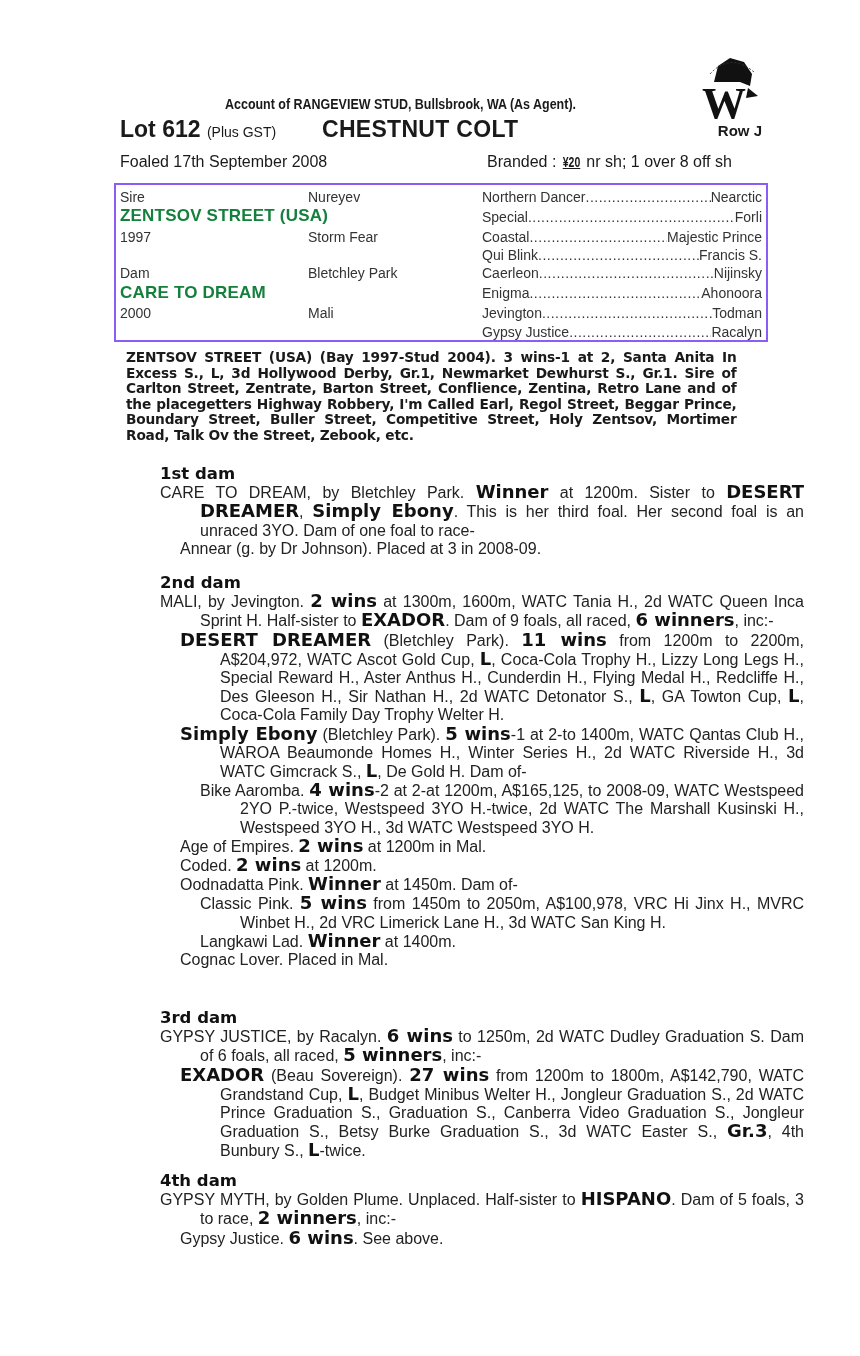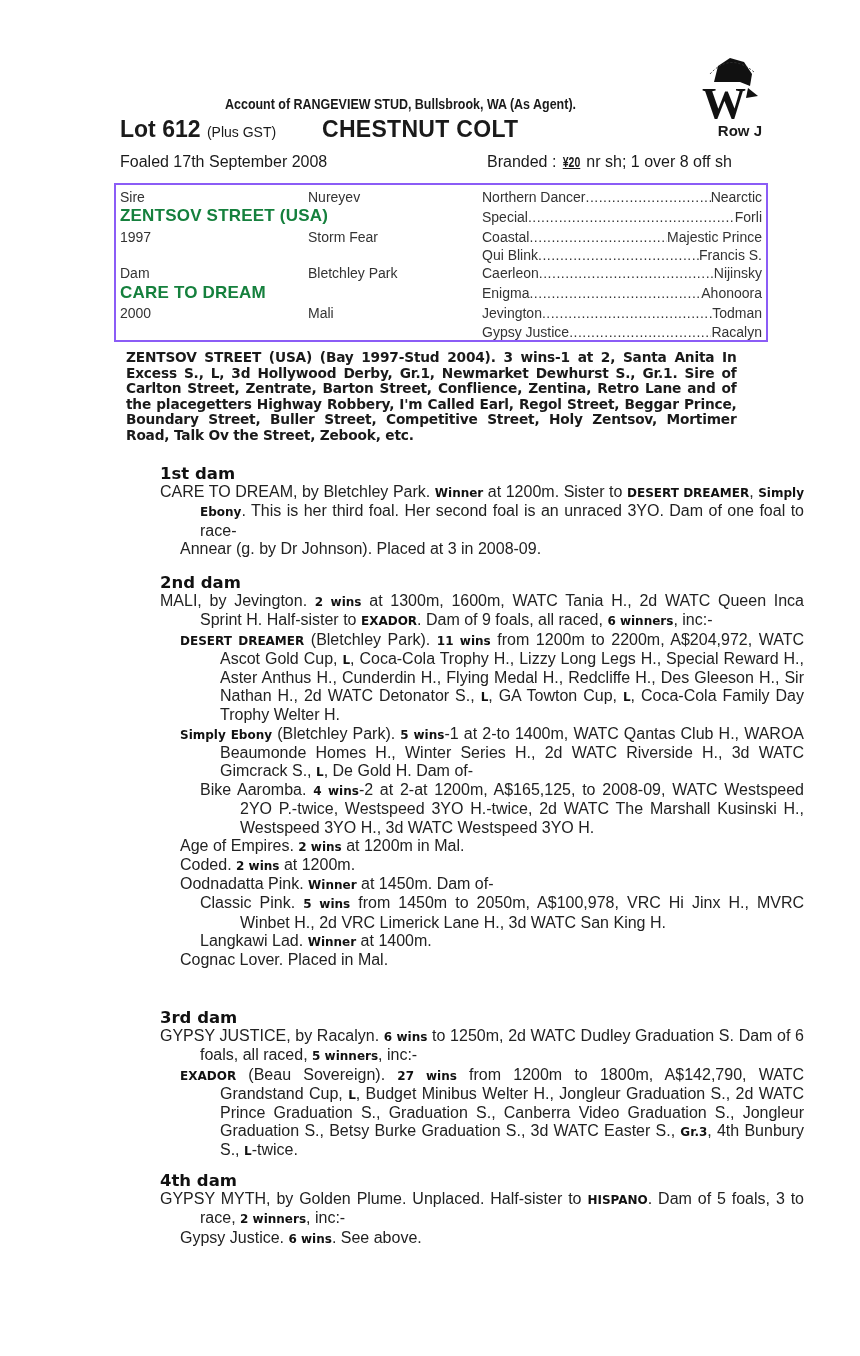--- a/index.html
+++ b/index.html
@@ -23,21 +23,21 @@
   .gp .l { white-space:nowrap; }
   .gp .d { flex:1; overflow:hidden; white-space:nowrap; }
   .gp .d::after { content:"........................................................................................................"; letter-spacing:0.5px; }
   .gp .r { white-space:nowrap; }
   .sirebio { position:absolute; left:126px; top:350px; width:636px; font-size:14.3px; font-weight:bold;
              line-height:15.5px; text-align:justify; letter-spacing:-0.2px; font-family:"DejaVu Sans", sans-serif;
              transform:scaleX(0.96); transform-origin:left top; }
   .sec { position:absolute; left:120px; width:644px; font-size:16px; line-height:18.2px; color:#222;margin-left:40px; }
   .sec h3 { margin:0; font-size:16.5px; font-weight:bold; font-family:"DejaVu Sans", sans-serif; color:#111; }
   .p { text-align:justify; }
-  .p b { font-family:"DejaVu Sans", sans-serif; font-weight:bold; font-size:12px; color:#111; }
+  .p b { font-family:"DejaVu Sans", sans-serif; font-weight:bold; font-size:18px; color:#111; }
   .lv0 { padding-left:40px; text-indent:-40px; }
   .lv1 { padding-left:60px; text-indent:-40px; }
   .lv2 { padding-left:80px; text-indent:-40px; }
 </style>
 </head>
 <body>
 
 <svg class="logo" viewBox="0 0 62 68">
   <path d="M14 30 L18 14 L30 6 L44 10 L52 22 L50 34 L40 30 Z" fill="#111"></path>
   <path d="M10 22 Q30 0 54 20" fill="none" stroke="#333" stroke-width="1" stroke-dasharray="2,2"></path>

